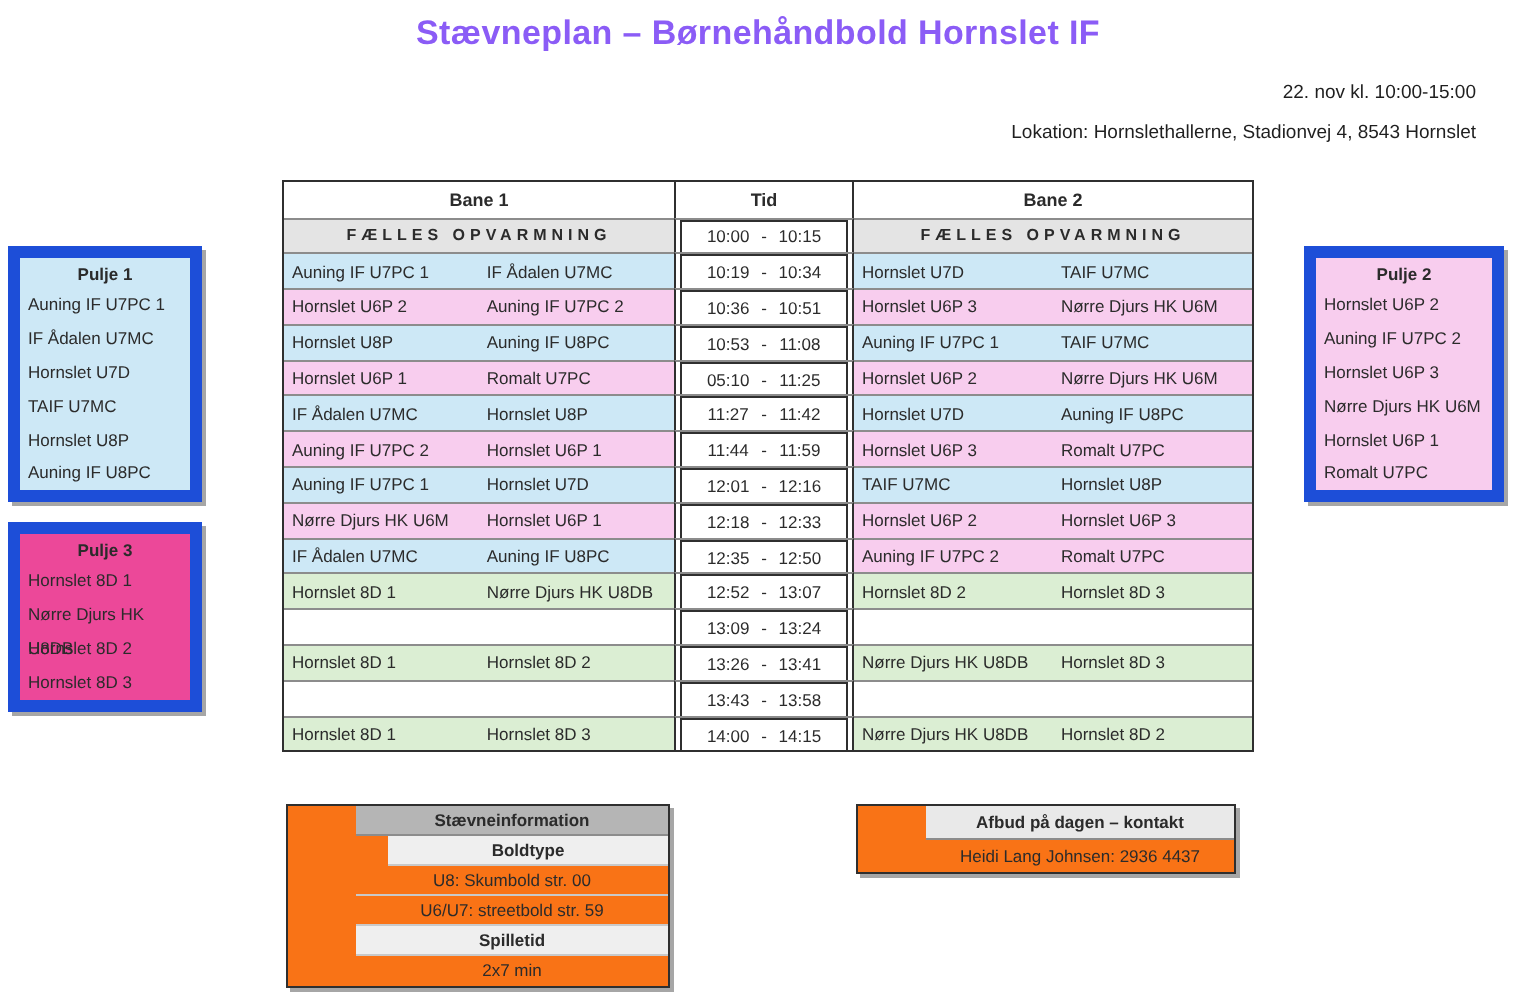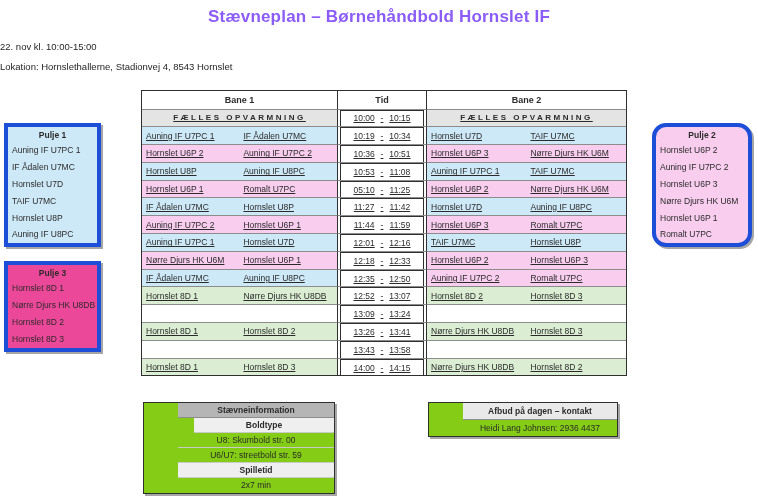--- a/index.html
+++ b/index.html
@@ -6,63 +6,63 @@
   html,body { background:#fff; }
   body {
     width:758px; height:498px; position:relative; overflow:hidden;
     font-family:"Liberation Sans","DejaVu Sans",sans-serif;
     color:#2b2b2b;
   }
   .page-title {
     position:absolute; top:7px; left:0; width:758px; text-align:center;
     font-size:17px; font-weight:bold; color:#8b5cf6; letter-spacing:.2px;
   }
-  .sub-line { position:absolute; left:0; width:738px; text-align:left; font-size:9.5px; color:#1f1f1f; }
+  .sub-line { position:absolute; left:0; width:738px; text-align:right; font-size:9.5px; color:#1f1f1f; }
   .sub-datetime { top:41px; }
   .sub-location { top:61px; }
 
   
   .sched {
     position:absolute; left:141px; top:90px; width:486px;
     border:1px solid #2f2f2f; background:#8b5cf6;
   }
   .srow { display:grid; grid-template-columns:195px 90px 1fr; height:17.8px; }
   .srow.head { height:17.5px; }
   .cell { display:flex; align-items:center; font-size:8.5px; overflow:hidden; white-space:nowrap; }
   .head .cell { justify-content:center; font-weight:bold; font-size:9px; background:#fff; }
-  .srow:not(.head) .bcell { border-top:1px solid #8c8c8c;text-decoration:underline; }
+  .srow:not(.head) .bcell { border-top:1px solid #8c8c8c; }
   .teams .home { width:52%; padding-left:4px; overflow:hidden; white-space:nowrap; }
   .teams .away { flex:1; overflow:hidden; white-space:nowrap; }
   .warm { justify-content:center; font-weight:bold; font-size:8px; letter-spacing:2.5px; }
   .tcell {
     padding:0 2px; background:#fff;
     border-left:1px solid #2f2f2f; border-right:1px solid #2f2f2f;
   }
   .tbox {
     flex:1; height:100%; display:flex; align-items:center; justify-content:center; gap:5px;
     border-left:1px solid #2f2f2f; border-right:1px solid #2f2f2f;
   }
   .srow:not(.head) .tcell .tbox { border-top:1px solid #2f2f2f; }
   .tbox .t { min-width:23px; text-align:center; font-size:8.5px; }
   .tbox .dash { font-size:8.5px; }
 
   
   .pool {
-    position:absolute; border:4px solid #1d4ed8;
+    position:absolute; border:6px solid #1d4ed8;
     box-shadow:2px 2px 0 rgba(0,0,0,.35); font-size:8.5px;
   }
   .pool-1 { left:4px;  top:123px; width:97px; }
-  .pool-2 { left:652px; top:123px; width:100px;border-radius:14px; }
+  .pool-2 { left:652px; top:123px; width:100px; }
   .pool-3 { left:4px;  top:261px; width:97px; }
   .pool-title { font-weight:bold; text-align:center; padding-top:3px; height:15px; font-size:8.5px; }
   .pool-item { padding-left:4px; height:16.9px; line-height:16.9px; }
 
   
   .bbox {
-    position:absolute; border:1px solid #2f2f2f; background:#84cc16;
+    position:absolute; border:1px solid #2f2f2f; background:#f97316;
     box-shadow:2px 2px 0 rgba(0,0,0,.35); font-size:8.5px; text-align:center;padding-left:34px;
   }
   .infobox { left:143px; top:402px; width:192px; }
   .contactbox { left:428px; top:402px; width:190px; }
   .brow { height:15px; line-height:15px; border-bottom:1px solid #c9c9c9; }
   .brow:last-child { border-bottom:none; }
   .brow.btitle { font-weight:bold; border-bottom:1px solid #8c8c8c; }
   .brow.bsub { font-weight:bold; }
   .contactbox .brow { height:16.5px; line-height:16.5px; }
 </style>

